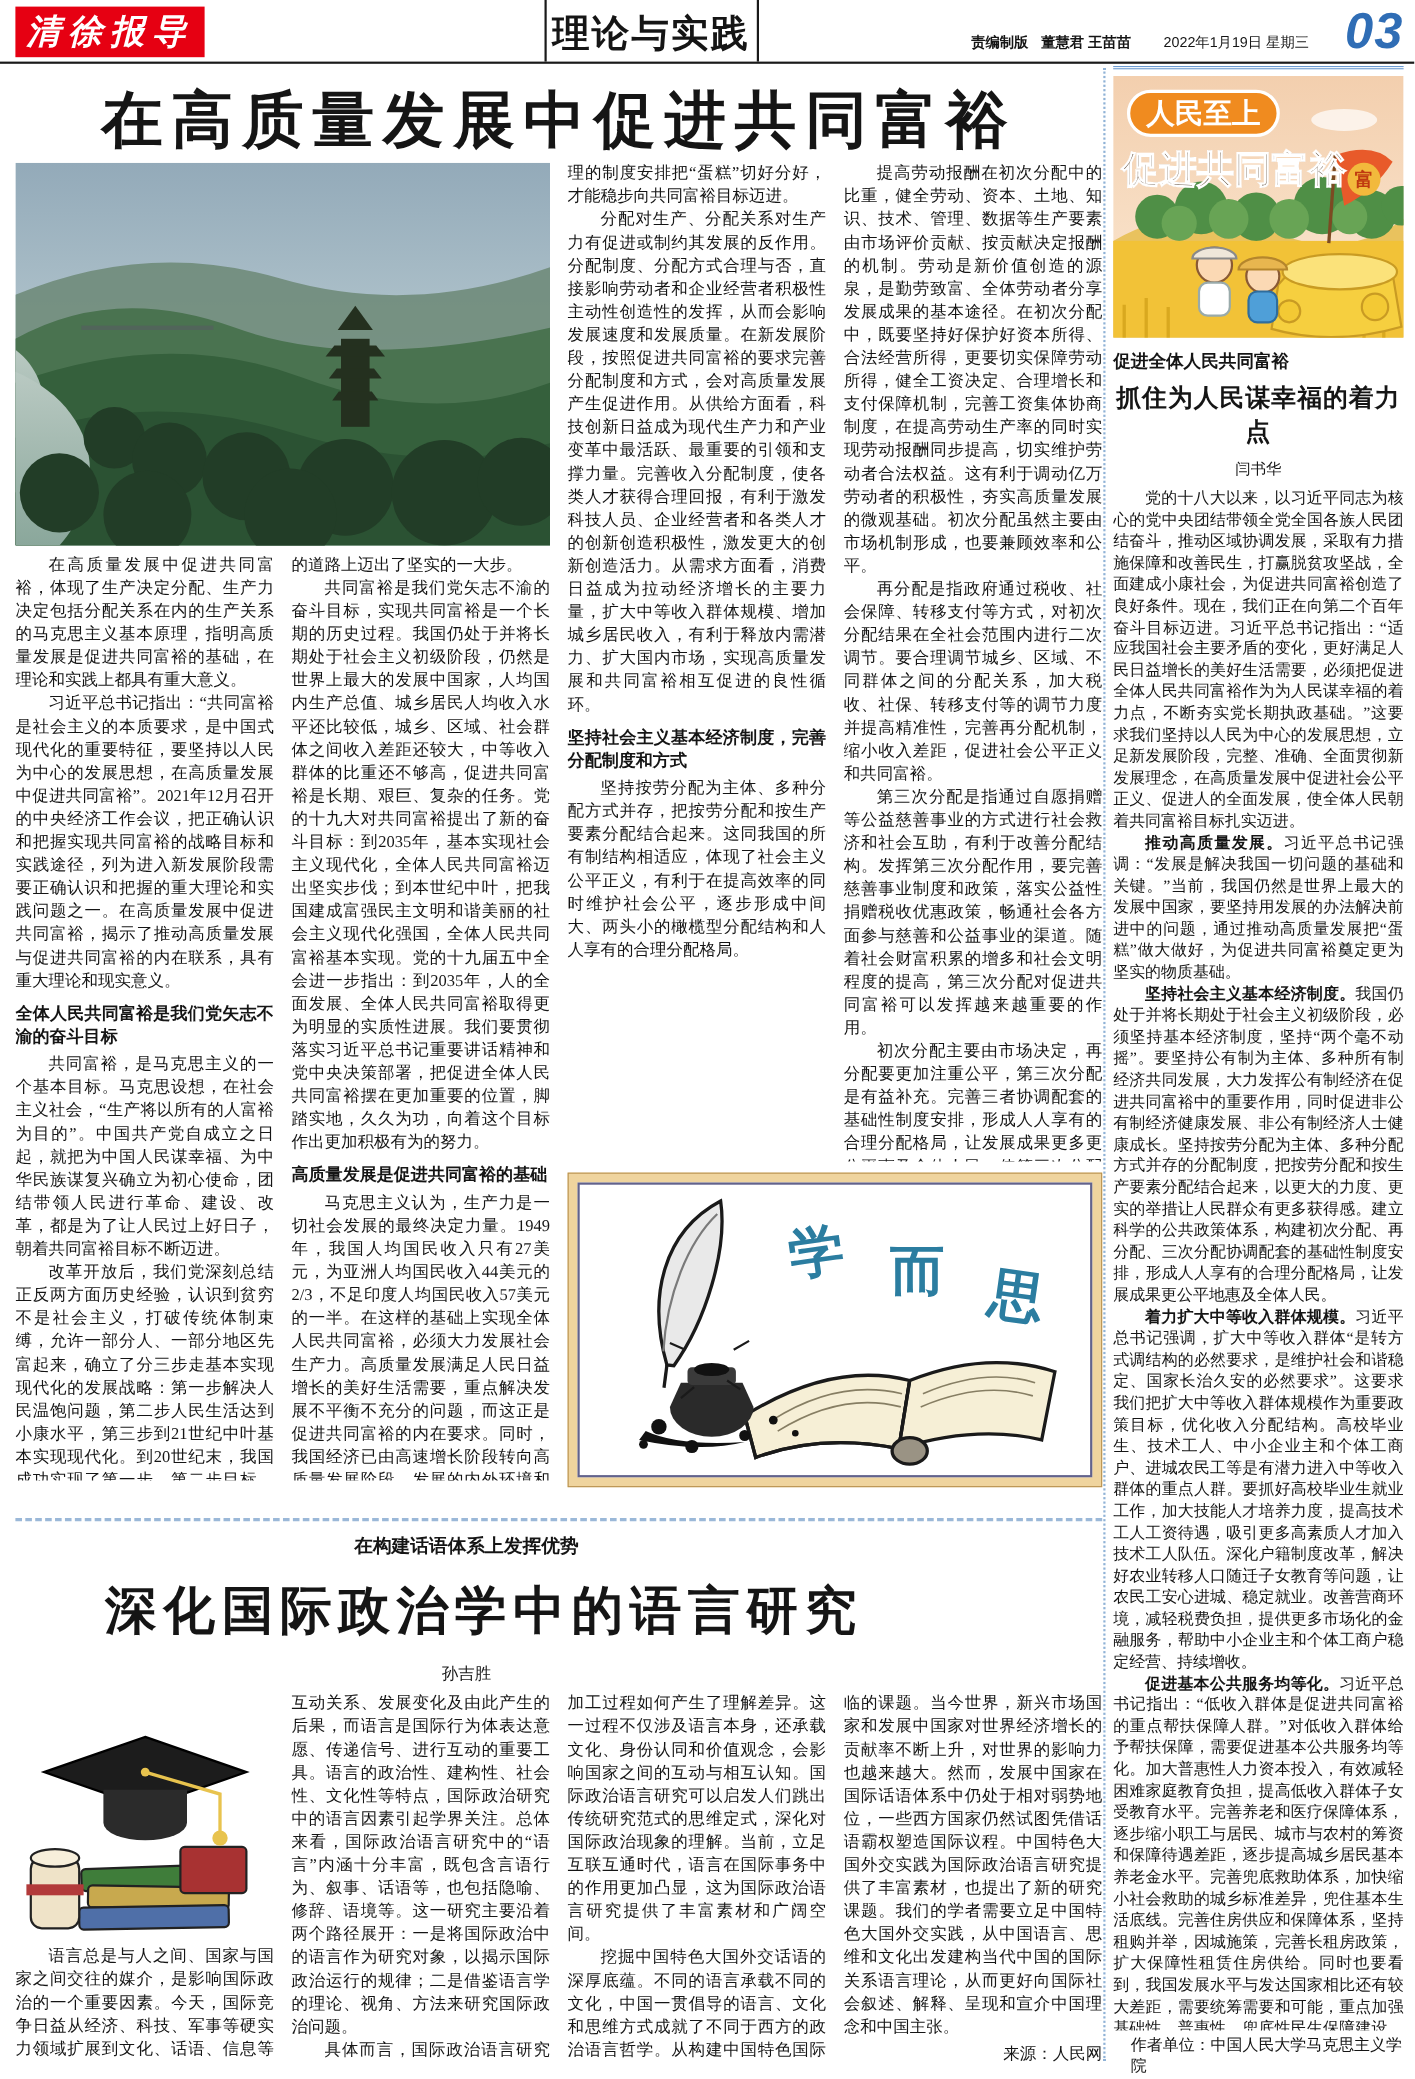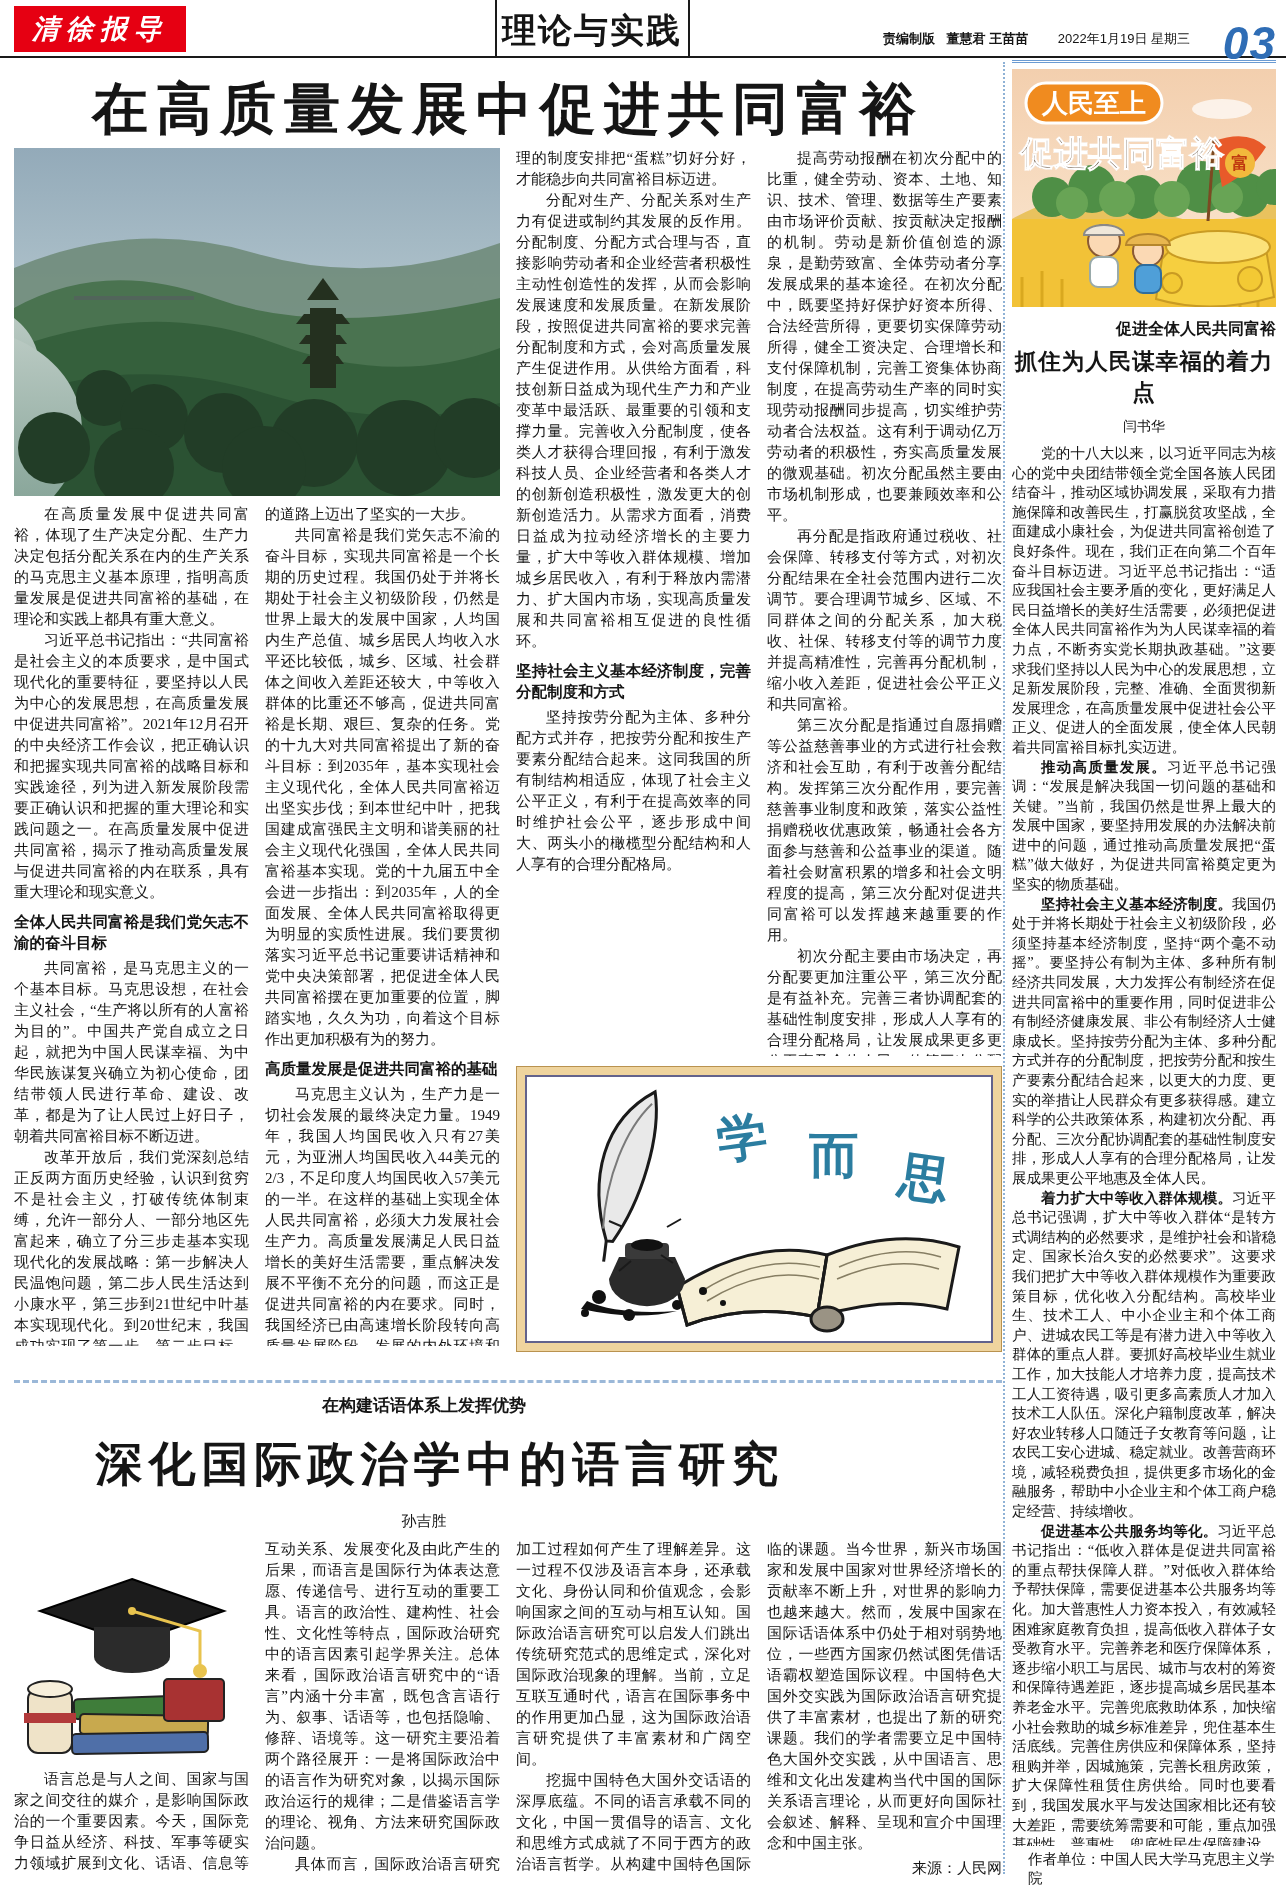--- a/index.html
+++ b/index.html
@@ -1,30 +1,30 @@
 <!DOCTYPE html>
 <html><head>
 <meta charset="utf-8">
 <style>
   html,body{margin:0;padding:0;background:#ffffff;}
   .page{position:relative;width:1286px;height:1890px;background:#fff;overflow:hidden;
         font-family:"Liberation Serif","DejaVu Serif",serif;color:#151515;}
   
   .header{position:absolute;left:0;top:0;width:1286px;height:56px;border-bottom:2px solid #1a1a1a;background:#fff;}
   .masthead{position:absolute;left:14px;top:6px;width:172px;height:46px;background:#e60012;color:#fff;
-            display:flex;align-items:center;justify-content:center;font-weight:bold;font-size:27px;
+            display:flex;align-items:center;justify-content:center;font-weight:bold;font-size:31px;
             letter-spacing:7px;font-style:italic;font-family:"DejaVu Serif",serif;}
   .hrule{position:absolute;top:0;height:56px;width:0;border-left:2px solid #1a1a1a;}
   .section-title{position:absolute;left:497px;top:8px;width:190px;text-align:center;font-weight:bold;
                  font-size:34px;font-family:"Liberation Sans","DejaVu Sans",sans-serif;letter-spacing:2px;}
   .credits{position:absolute;left:860px;top:30px;width:330px;font-size:13px;font-family:"Liberation Sans",sans-serif;
            text-align:right;white-space:nowrap;}
   .credits b{margin-right:8px;}
   .credits .date{margin-left:18px;}
-  .pagenum{position:absolute;right:10px;top:16px;font-size:46px;font-weight:bold;color:#2f6db5;
+  .pagenum{position:absolute;right:10px;top:1px;font-size:46px;font-weight:bold;color:#2f6db5;
            font-family:"Liberation Sans","DejaVu Sans",sans-serif;font-style:italic;letter-spacing:1px;}
   
   .v-divider{position:absolute;left:1003px;top:62px;height:1812px;width:0;border-left:2px dotted #8fb2d6;}
   .h-divider{position:absolute;left:14px;top:1380px;width:988px;height:0;border-top:3px dashed #9bb8d8;}
   
   .main{position:absolute;left:14px;top:62px;width:988px;}
   .main h1{margin:10px 0 0;text-align:center;font-size:56px;font-weight:bold;letter-spacing:8px;
            font-family:"Liberation Sans","DejaVu Sans",sans-serif;}
   .byline{text-align:center;font-size:15px;margin:12px 0 10px;}
   .cols{display:flex;gap:16px;}
@@ -52,21 +52,21 @@
   .bottom .byline{width:820px;margin:10px 0 8px;}
   .bcols{display:flex;gap:16px;}
   .bcol{width:235px;height:336px;overflow:hidden;}
   .bcol p{margin:0;font-size:15px;line-height:21px;text-align:justify;text-indent:2em;}
   .bcol p.cont{text-indent:0;}
   .bcol p.note{text-indent:0;text-align:right;margin-top:4px;}
   .gradcap{width:235px;height:224px;display:block;margin-bottom:6px;}
   
   .sidebar{position:absolute;left:1012px;top:60px;width:264px;border-top:3px double #6b9bd2;padding-top:6px;}
   .banner{width:264px;height:238px;display:block;}
-  .sb-kicker{text-align:right;font-weight:bold;font-size:16px;margin:12px 0 6px;
+  .sb-kicker{text-align:left;font-weight:bold;font-size:16px;margin:12px 0 6px;
              font-family:"Liberation Sans","DejaVu Sans",sans-serif;}
   .sidebar h3{margin:0;text-align:center;font-size:22.5px;font-weight:bold;letter-spacing:1px;
               font-family:"Liberation Sans","DejaVu Sans",sans-serif;}
   .sb-byline{text-align:center;font-size:14px;margin:10px 0 8px;}
   .sb-body{height:1402px;overflow:hidden;}
   .sb-body p{margin:0;font-size:14.5px;line-height:19.6px;text-align:justify;text-indent:2em;}
   .sb-body p b{font-family:"Liberation Sans","DejaVu Sans",sans-serif;}
   .sb-footer{font-size:14.5px;margin-top:4px;text-indent:0;margin-left:16px;}
 </style>
 </head>

